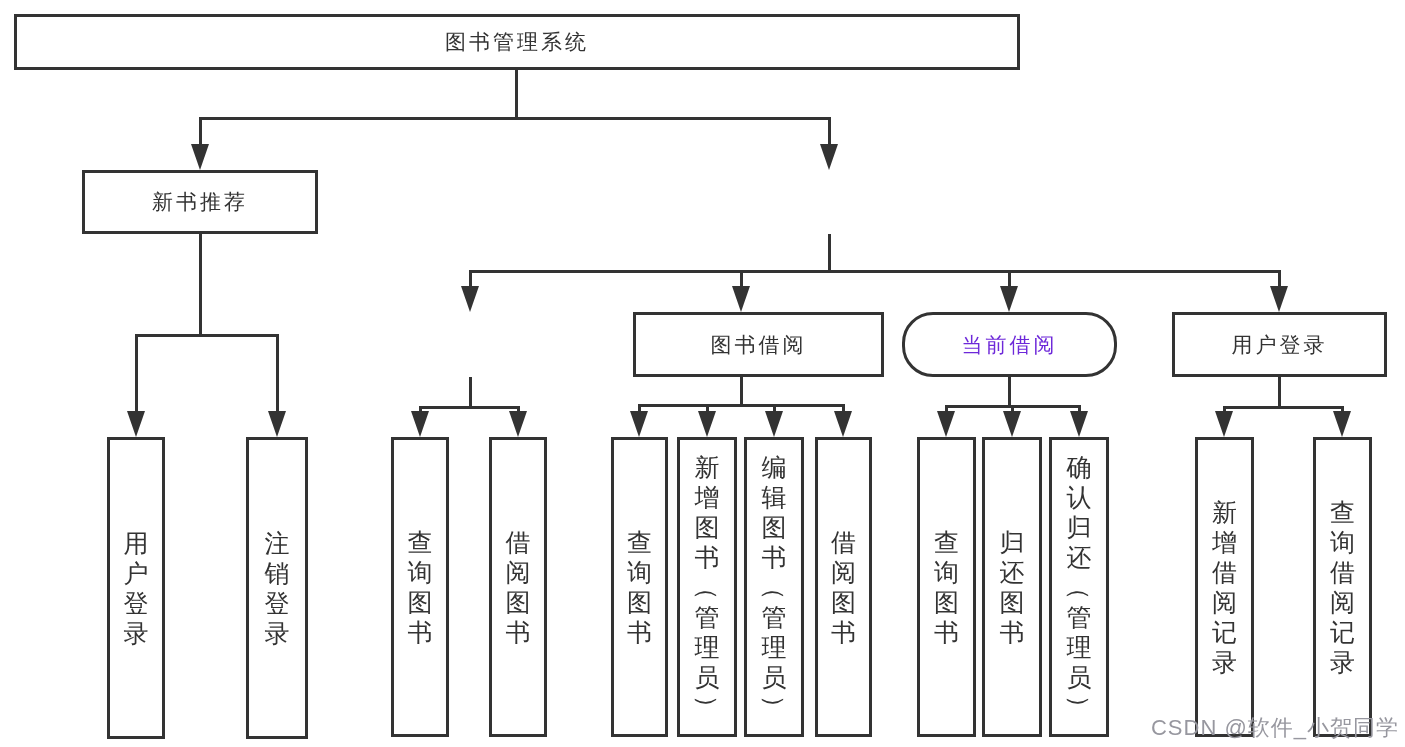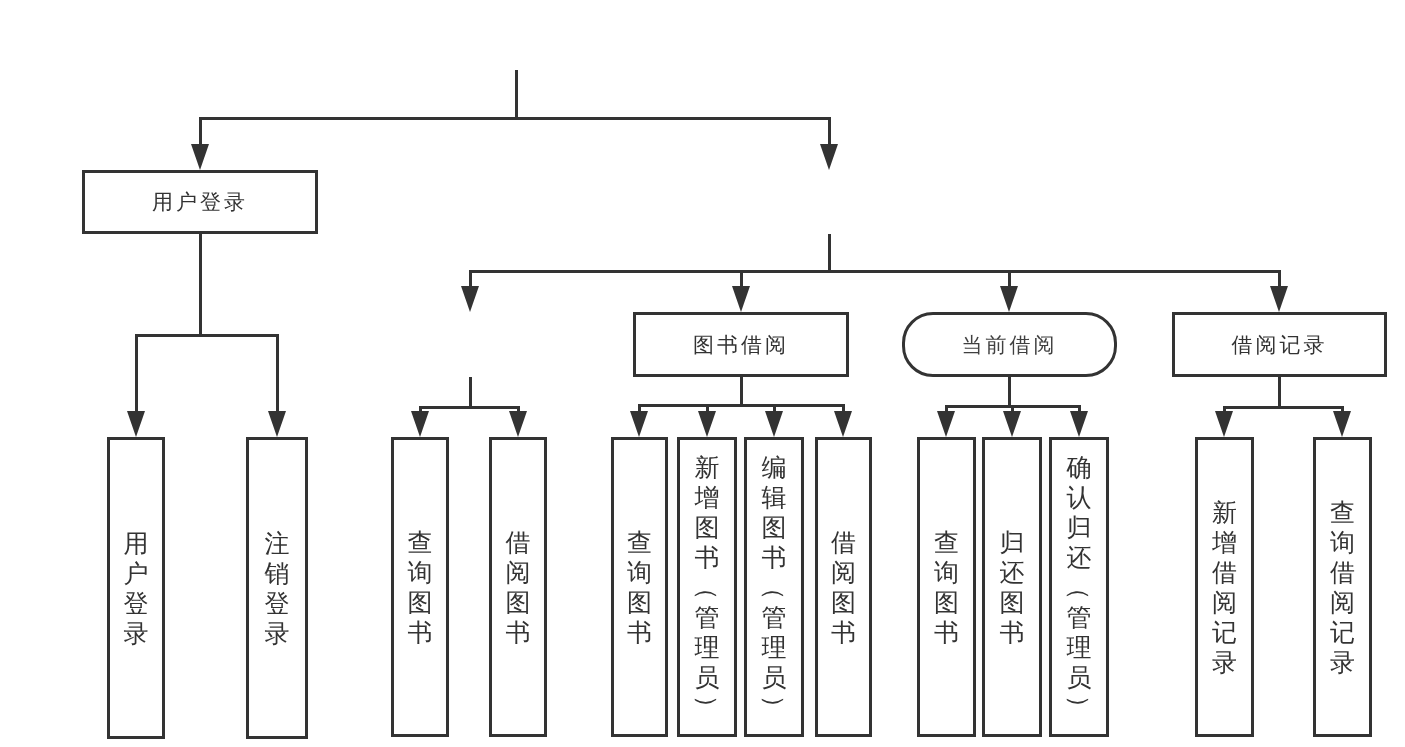--- a/index.html
+++ b/index.html
@@ -28,31 +28,35 @@
   }
   .watermark{
     position:absolute;right:6px;bottom:4px;z-index:20;
     font-size:22px;letter-spacing:1px;color:#97979f;white-space:nowrap;
   }
 </style>
 </head>
 <body>
 
 <div id="stage">
+  <div class="watermark" style="color: rgb(151, 151, 159);">CSDN @软件_小贺同学</div>
+<div class="node h" style="border-color: rgb(51, 51, 51); color: rgb(51, 51, 51); left: 14px; top: 14px; width: 1006px; height: 56px;">
+      <span>图书管理系统</span>
+    </div>
     <div class="node h" style="border-color: rgb(51, 51, 51); color: rgb(51, 51, 51); left: 82px; top: 170px; width: 236px; height: 64px;">
+      <span>新书推荐</span>
+    </div>
+    <div class="node h" style="border-color: rgb(51, 51, 51); color: rgb(51, 51, 51); left: 633px; top: 312px; width: 251px; height: 65px;">
+      <span>图书借阅</span>
+    </div>
+    <div class="node h" style="border-color: rgb(51, 51, 51); color: #6d28d9; left: 902px; top: 312px; width: 215px; height: 65px; border-radius: 31px;">
+      <span>当前借阅</span>
+    </div>
+    <div class="node h" style="border-color: rgb(51, 51, 51); color: rgb(51, 51, 51); left: 1172px; top: 312px; width: 215px; height: 65px;">
       <span>用户登录</span>
-    </div>
-    <div class="node h" style="border-color: rgb(51, 51, 51); color: rgb(51, 51, 51); left: 633px; top: 312px; width: 216px; height: 65px;">
-      <span>图书借阅</span>
-    </div>
-    <div class="node h" style="border-color: rgb(51, 51, 51); color: #404040; left: 902px; top: 312px; width: 215px; height: 65px; border-radius: 31px;">
-      <span>当前借阅</span>
-    </div>
-    <div class="node h" style="border-color: rgb(51, 51, 51); color: rgb(51, 51, 51); left: 1172px; top: 312px; width: 215px; height: 65px;">
-      <span>借阅记录</span>
     </div>
     <div class="node v" style="border-color: rgb(51, 51, 51); color: rgb(51, 51, 51); left: 107px; top: 437px; width: 58px; height: 302px;">
       <div class="vlabel">
         <span class="vchar">用</span>
         <span class="vchar">户</span>
         <span class="vchar">登</span>
         <span class="vchar">录</span>
       </div>
     </div>
     <div class="node v" style="border-color: rgb(51, 51, 51); color: rgb(51, 51, 51); left: 246px; top: 437px; width: 62px; height: 302px;">

